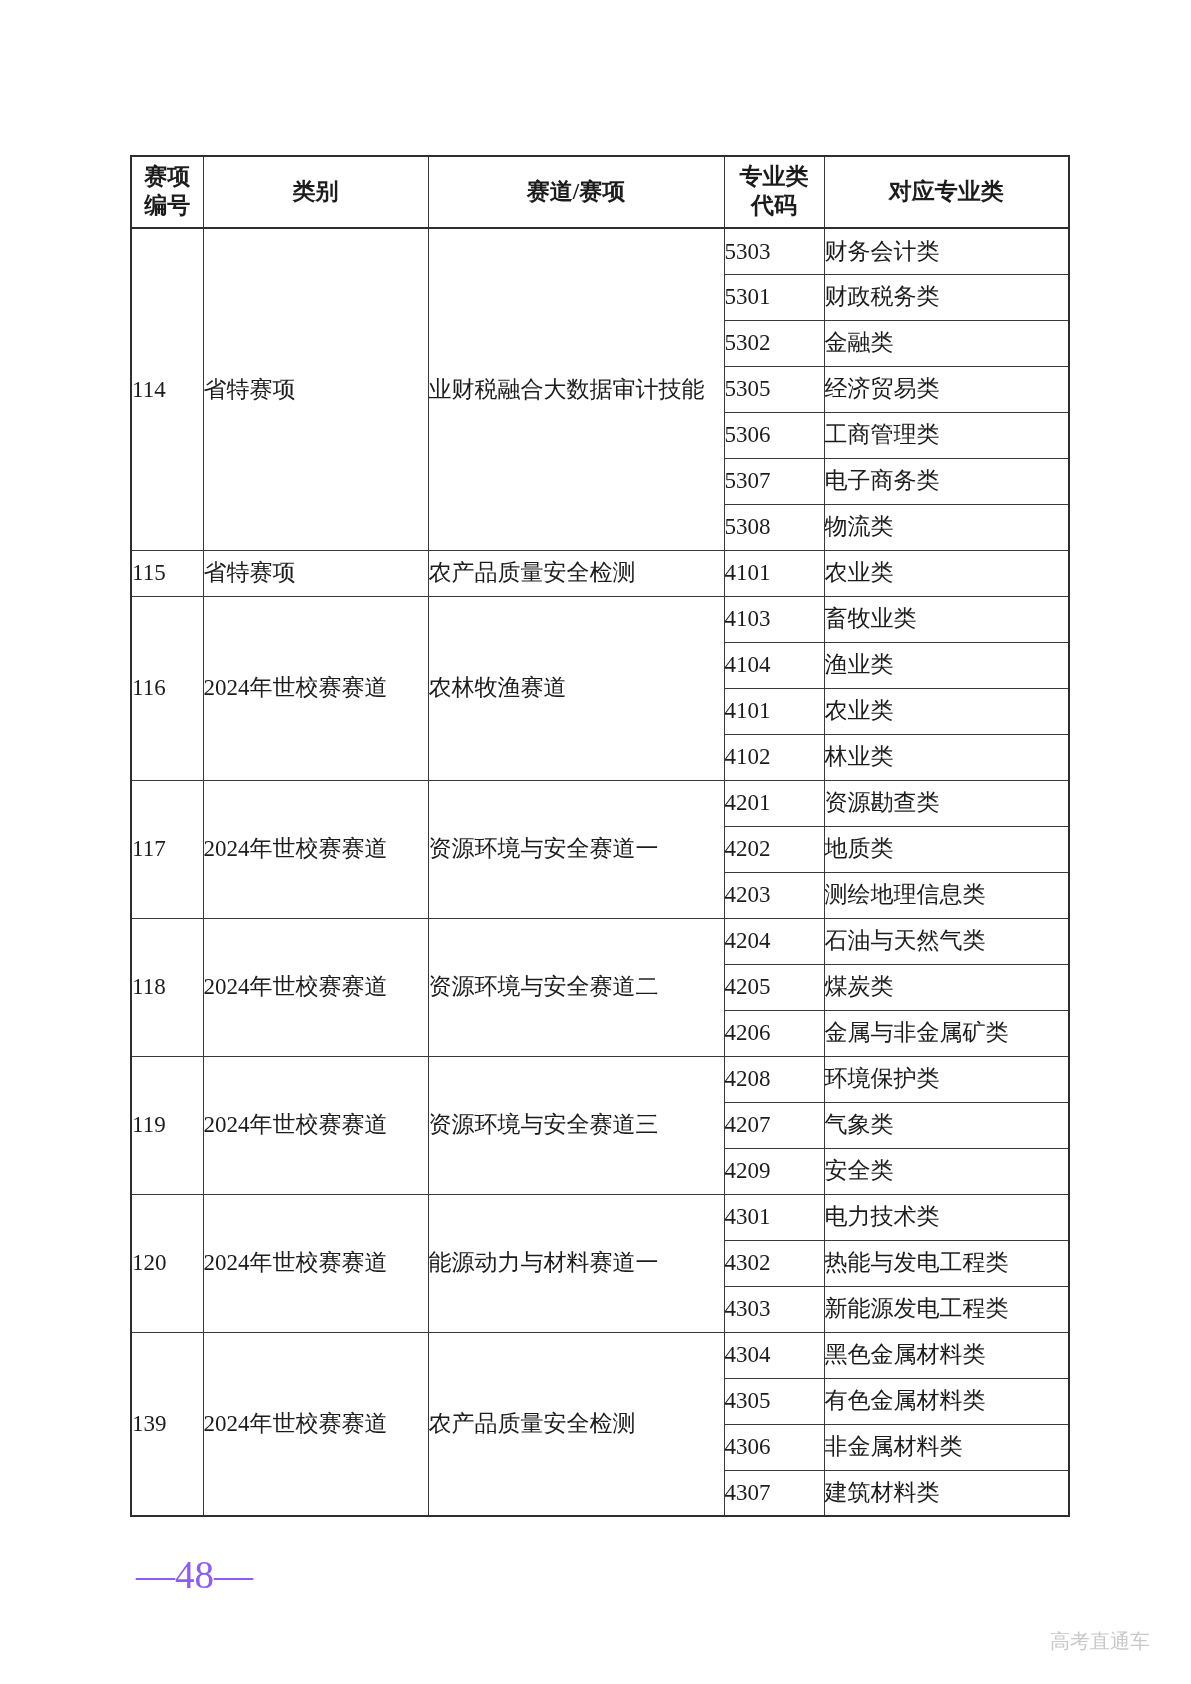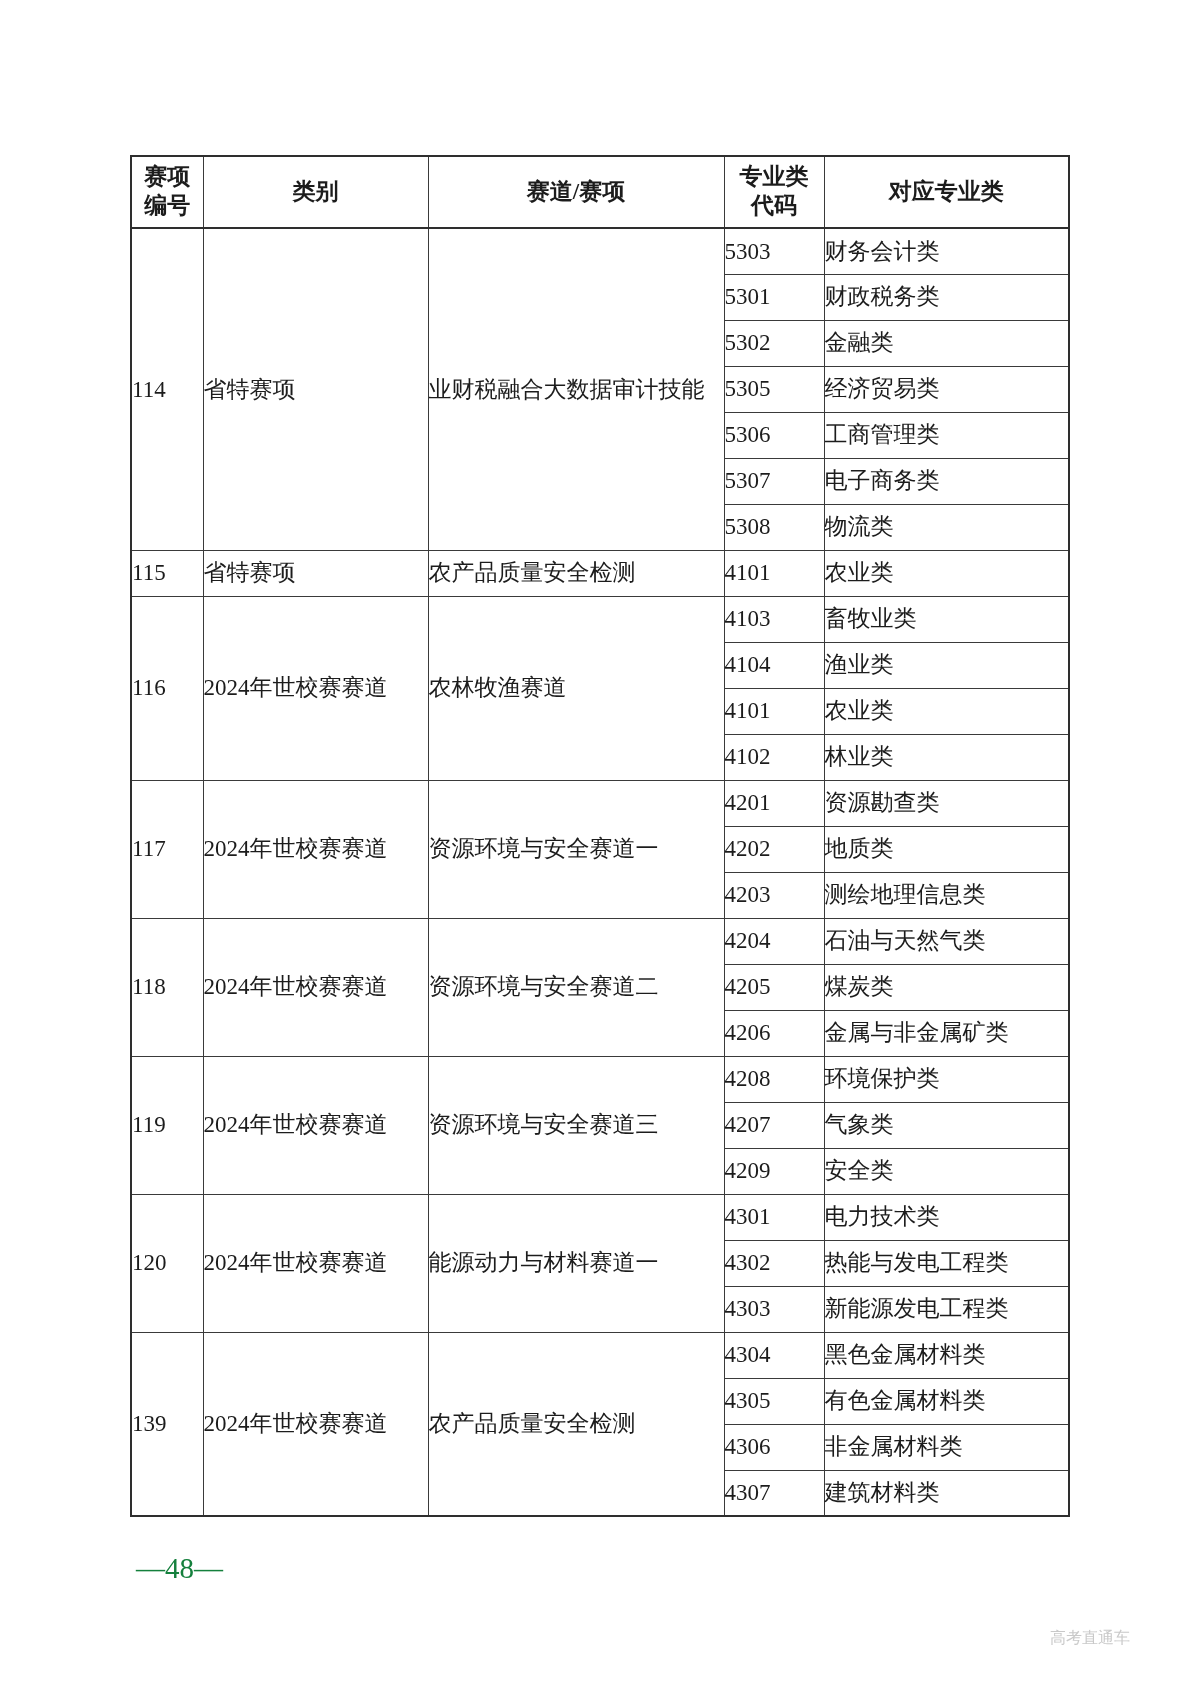--- a/index.html
+++ b/index.html
@@ -45,28 +45,28 @@
   }
   tbody td { height: 46px; }
   td.col-id, td.col-code { text-align: left; }
   td.col-category, td.col-track, td.col-name {
     text-align: left;
     padding-right: 14px;
   }
   .pageno {
     position: absolute;
     left: 136px; top: 1552px;
-    font-size: 29px;
-    color: #15803d;
+    font-size: 39px;
+    color: #8b5cf6;
     letter-spacing: 0px;
   }
   .watermark {
     position: absolute;
     left: 1050px; top: 1628px;
-    font-size: 16px;
+    font-size: 20px;
     color: #c9c9c9;
     font-family: "Liberation Sans", "DejaVu Sans", sans-serif;
   }
 </style>
 </head>
 <body>
 
 <div class="page">
 
   <table class="comp-table">

